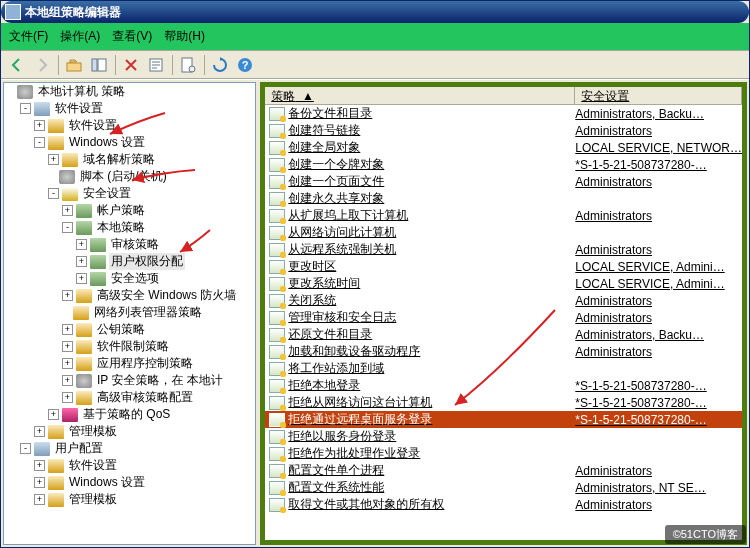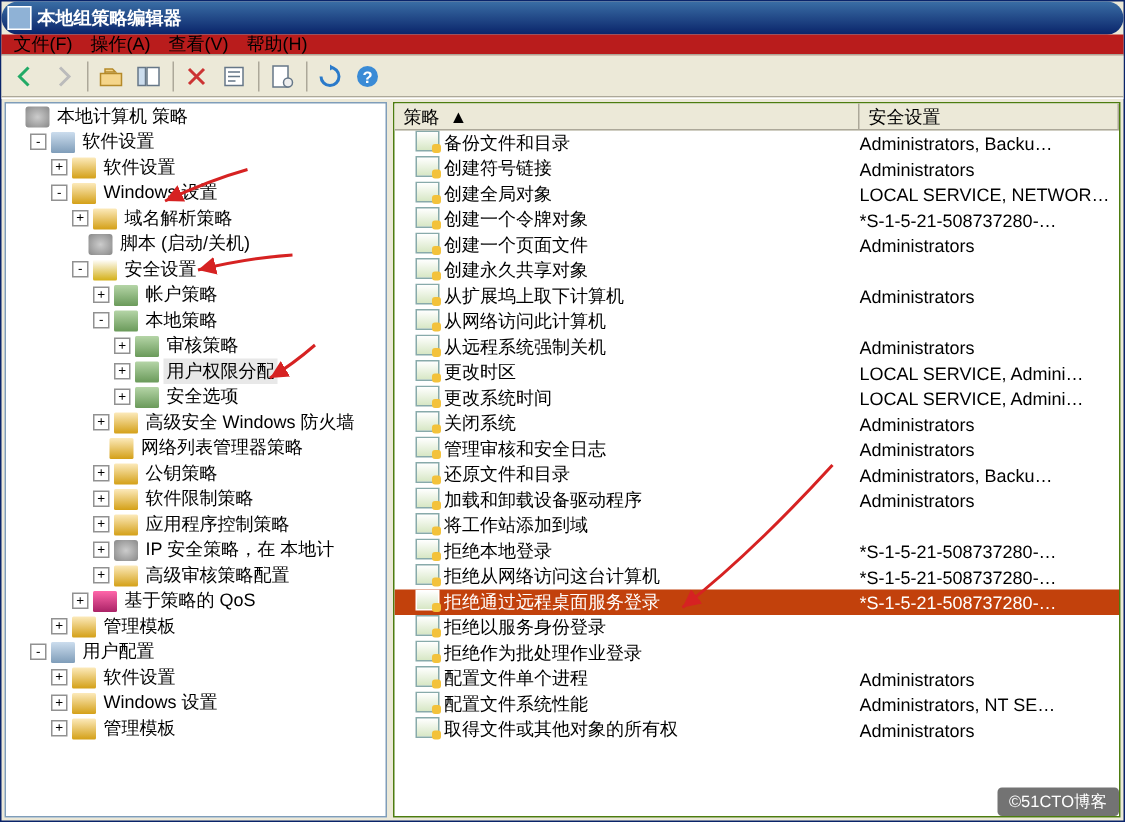--- a/index.html
+++ b/index.html
@@ -1,28 +1,28 @@
 <!DOCTYPE html>
 <html><head>
 <meta charset="utf-8">
 <style>
   * { box-sizing: border-box; }
   body { margin:0; font-family: "Microsoft YaHei","SimSun",Tahoma,sans-serif; font-size:12px; background:#b0c4de; width:750px; }
   .win { width:750px; height:548px; background:#ece9d8; border:1px solid #0a246a; display:flex; flex-direction:column; }
   .titlebar { background:linear-gradient(#3a6ea5,#0a246a); color:#fff; height:22px; display:flex; align-items:center; padding:0 4px; font-weight:bold;border-radius:11px; }
   .titlebar .icon { width:16px;height:16px;margin-right:4px;display:inline-block;background:#8fb2d6;border:1px solid #fff; }
-  .menubar { background:#b91c1c; height:14px; display:flex; align-items:center; padding:0 2px; border-bottom:1px solid #aca899; }
+  .menubar { background:#22c55e; height:28px; display:flex; align-items:center; padding:0 2px; border-bottom:1px solid #aca899; }
   .menubar span { padding:2px 6px; }
   .toolbar { background:#ece9d8; height:28px; display:flex; align-items:center; padding:2px 4px; border-bottom:1px solid #aca899; gap:0px; }
   .tb-btn { width:24px;height:24px; display:flex; align-items:center; justify-content:center; margin-right:1px; }
   .tb-sep { width:1px; height:20px; background:#aca899; margin:0 3px; }
   svg.ic { width:18px;height:18px; }
   .body { flex:1; display:flex; border-top:1px solid #fff; overflow:hidden; }
   .tree-pane { width:255px; background:#fff; border:1px solid #7f9db9; margin:2px; overflow:auto; }
-  .list-pane { flex:1; background:#fff; border:1px solid #4d7c0f; margin:2px; display:flex; flex-direction:column; }
+  .list-pane { flex:1; background:#fff; border:5px solid #4d7c0f; margin:2px; display:flex; flex-direction:column;text-decoration:underline; }
   .tree ul { list-style:none; margin:0; padding-left:14px; }
   .tree > ul { padding-left:2px; }
   .tree li { white-space:nowrap; line-height:17px; }
   .tree .row { display:flex; align-items:center; }
   .tree .exp { width:11px;height:11px;border:1px solid #919191;font-size:9px;line-height:9px;text-align:center;margin-right:3px;color:#000;background:#fff;flex-shrink:0;}
   .tree .sp { width:11px;display:inline-block;flex-shrink:0; }
   .tree .nic { width:16px;height:14px;margin-right:3px;display:inline-block;flex-shrink:0;}
   .nic.fold { background:linear-gradient(#fceabb,#d4a017); border-radius:1px; }
   .nic.gear { background:radial-gradient(#ccc,#888); border-radius:2px; }
   .nic.comp { background:linear-gradient(#cde,#7f9db9); border-radius:1px; }
@@ -30,21 +30,21 @@
   .nic.book { background:linear-gradient(#b5d5a7,#6a9a5a); border-radius:1px; }
   .nic.qos { background:linear-gradient(#f6a,#a26); border-radius:1px; }
   .tree .lbl { padding:0 2px; }
   .tree .sel > .row .lbl { background:#e8e8e8; }
   .hdr { display:flex; background:#ece9d8; border-bottom:1px solid #aca899; height:18px; }
   .hdr div { border-right:1px solid #aca899; padding:1px 6px; }
   .hdr .c1 { width:310px; }
   .hdr .c2 { flex:1; }
   .list { flex:1; overflow:auto; }
   .lrow { display:flex; height:17px; align-items:center; }
-  .lrow .c1 { width:310px; padding-left:14px; display:flex; white-space:nowrap; overflow:hidden; }
+  .lrow .c1 { width:310px; padding-left:4px; display:flex; align-items:center; white-space:nowrap; overflow:hidden; }
   .lrow .c2 { flex:1; white-space:nowrap; overflow:hidden; }
   .lrow .pic { width:16px;height:14px;margin-right:3px;background:linear-gradient(#fff,#d7e7c5);border:1px solid #8aa;flex-shrink:0;position:relative; }
   .lrow .pic::after{content:"";position:absolute;right:-2px;bottom:-2px;width:6px;height:6px;background:#f3c23b;border-radius:2px;}
   .lrow.selrow { background:#c2410c; color:#fff; }
   .lrow.selrow .pic { border-color:#fff; }
   .annot { position:absolute; pointer-events:none; }
   .wrap { position:relative; width:750px; }
   .watermark { position:absolute; right:4px; bottom:4px; background:rgba(0,0,0,0.55); color:#fff; font-size:11px; padding:2px 8px; border-radius:3px; }
 </style>
 </head>

